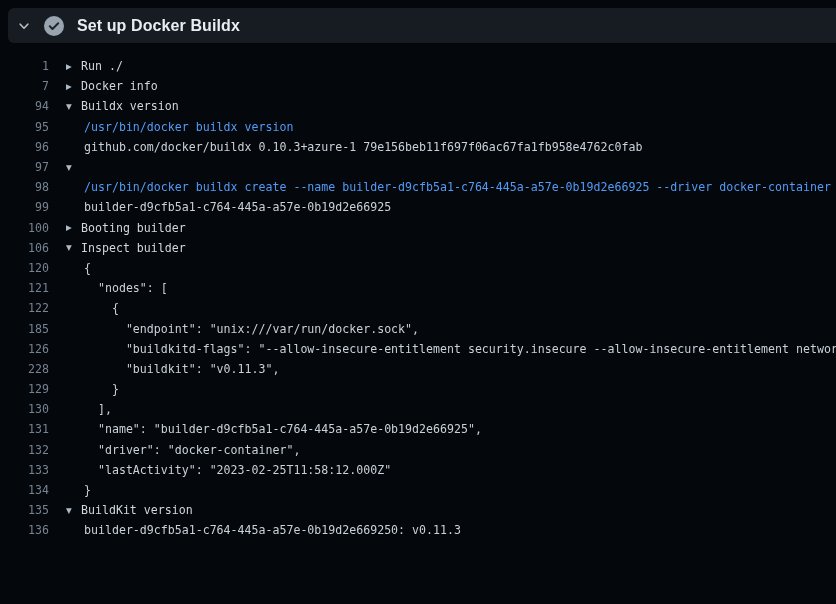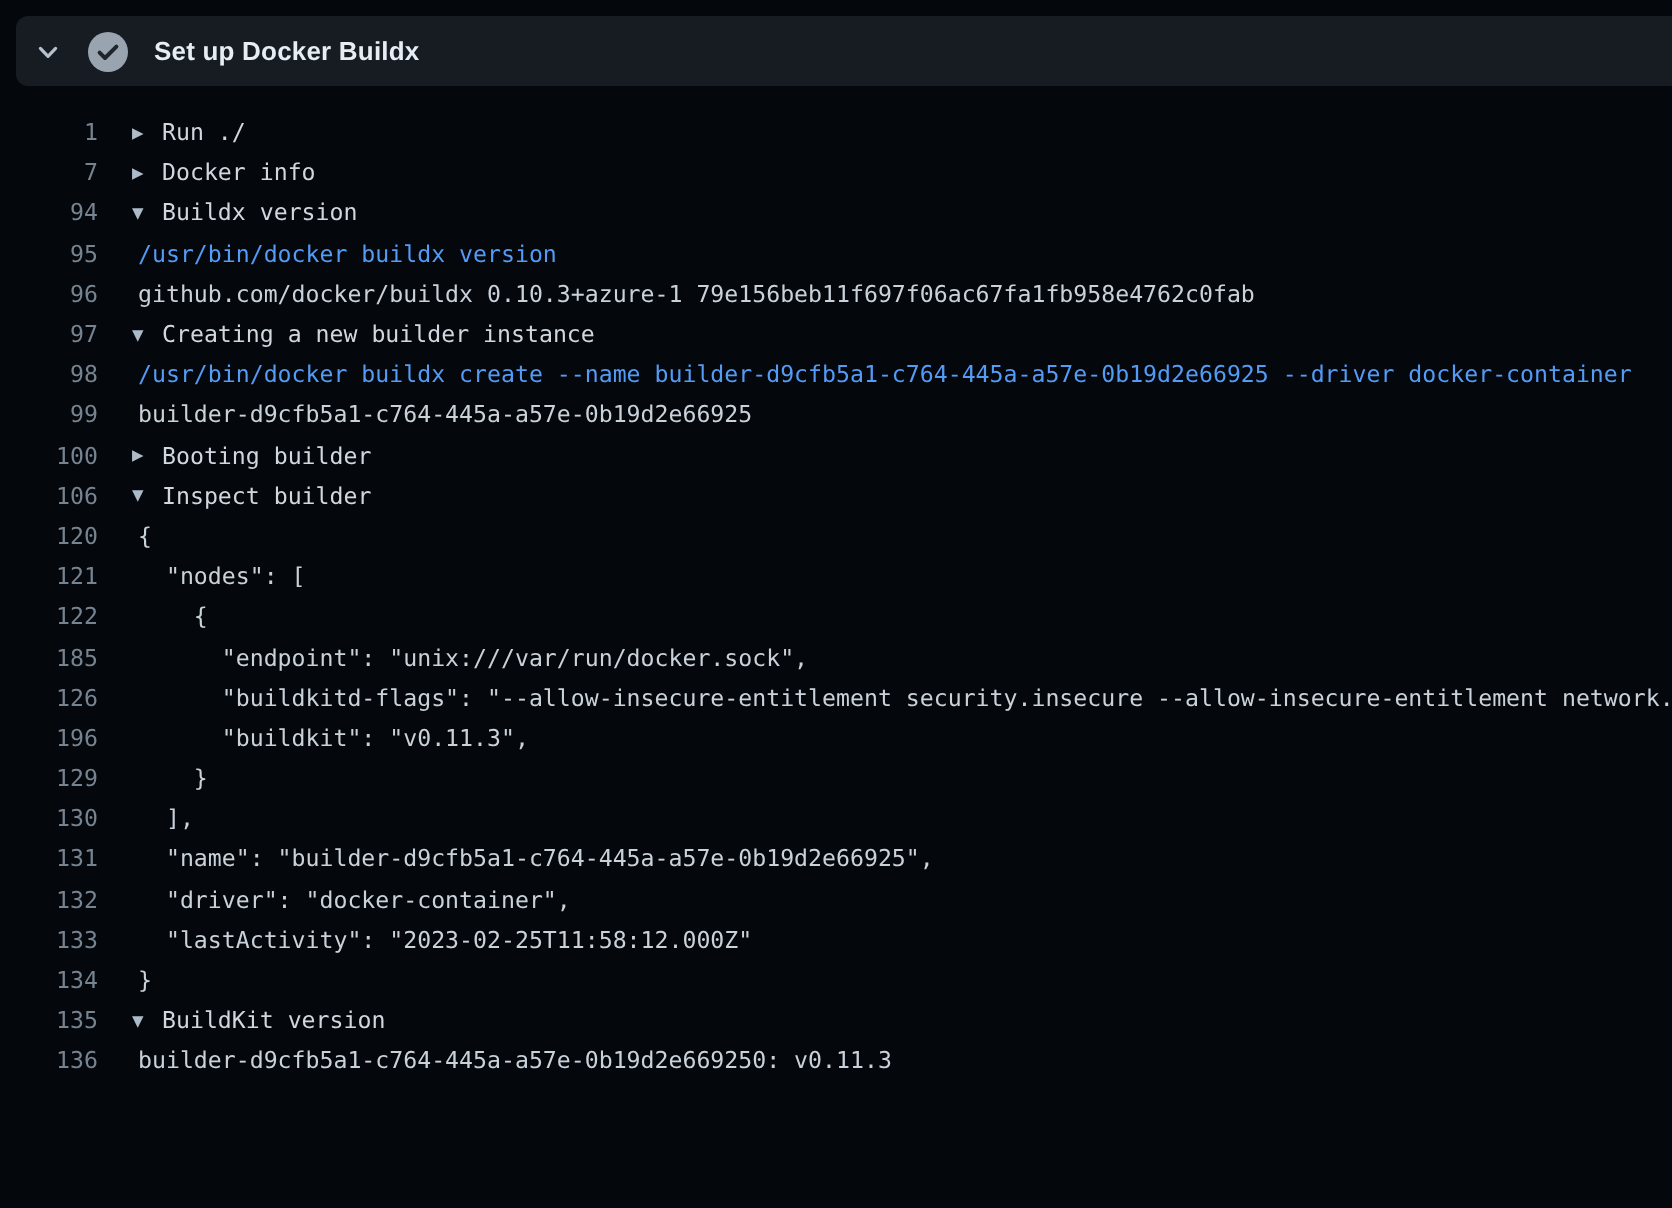--- a/index.html
+++ b/index.html
@@ -36,21 +36,21 @@
   }
   .status-circle {
     width: 20px;
     height: 20px;
     flex: none;
     margin-left: 14px;
     display: block;
   }
   .step-title {
     margin-left: 13px;
-    font-size: 13px;
+    font-size: 16px;
     font-weight: 600;
     color: #e6edf3;
     letter-spacing: 0.1px;
     white-space: nowrap;
   }
   .log {
     position: absolute;
     top: 56px;
     left: 0;
     width: 836px;
@@ -81,21 +81,21 @@
     font-family: "DejaVu Sans", sans-serif;
     font-size: 7.5px;
     color: #adbac7;
   }
   .label {
     flex: none;
     color: #d0d7de;
   }
   .text {
     flex: none;
-    margin-left: 20px;
+    margin-left: 35px;
     color: #c9d1d9;
   }
   .text.command {
     color: var(--command-color, #539bf5);
   }
 </style>
 </head>
 <body>
 
 <div class="step-header">
@@ -108,31 +108,31 @@
   </svg>
   <span class="step-title">Set up Docker Buildx</span>
 </div>
 
 <div class="log">
     <div class="row group"><span class="num">1</span><span class="arrow">▶</span><span class="label">Run ./</span></div>
     <div class="row group"><span class="num">7</span><span class="arrow">▶</span><span class="label">Docker info</span></div>
     <div class="row group"><span class="num">94</span><span class="arrow">▼</span><span class="label">Buildx version</span></div>
     <div class="row"><span class="num">95</span><span class="text command">/usr/bin/docker buildx version</span></div>
     <div class="row"><span class="num">96</span><span class="text">github.com/docker/buildx 0.10.3+azure-1 79e156beb11f697f06ac67fa1fb958e4762c0fab</span></div>
-    <div class="row group"><span class="num">97</span><span class="arrow">▼</span><span class="label">Creating a new builder instance</span></div>
+    <div class="row group"><span class="num">97</span><span class="arrow">▼</span></div>
     <div class="row"><span class="num">98</span><span class="text command">/usr/bin/docker buildx create --name builder-d9cfb5a1-c764-445a-a57e-0b19d2e66925 --driver docker-container</span></div>
     <div class="row"><span class="num">99</span><span class="text">builder-d9cfb5a1-c764-445a-a57e-0b19d2e66925</span></div>
     <div class="row group"><span class="num">100</span><span class="arrow">▶</span><span class="label">Booting builder</span></div>
     <div class="row group"><span class="num">106</span><span class="arrow">▼</span><span class="label">Inspect builder</span></div>
     <div class="row"><span class="num">120</span><span class="text">{</span></div>
     <div class="row"><span class="num">121</span><span class="text">  "nodes": [</span></div>
     <div class="row"><span class="num">122</span><span class="text">    {</span></div>
     <div class="row"><span class="num">185</span><span class="text">      "endpoint": "unix:///var/run/docker.sock",</span></div>
     <div class="row"><span class="num">126</span><span class="text">      "buildkitd-flags": "--allow-insecure-entitlement security.insecure --allow-insecure-entitlement network.host",</span></div>
-    <div class="row"><span class="num">196</span><span class="text">      "buildkit": "v0.11.3",</span></div>
+    <div class="row"><span class="num">228</span><span class="text">      "buildkit": "v0.11.3",</span></div>
     <div class="row"><span class="num">129</span><span class="text">    }</span></div>
     <div class="row"><span class="num">130</span><span class="text">  ],</span></div>
     <div class="row"><span class="num">131</span><span class="text">  "name": "builder-d9cfb5a1-c764-445a-a57e-0b19d2e66925",</span></div>
     <div class="row"><span class="num">132</span><span class="text">  "driver": "docker-container",</span></div>
     <div class="row"><span class="num">133</span><span class="text">  "lastActivity": "2023-02-25T11:58:12.000Z"</span></div>
     <div class="row"><span class="num">134</span><span class="text">}</span></div>
     <div class="row group"><span class="num">135</span><span class="arrow">▼</span><span class="label">BuildKit version</span></div>
     <div class="row"><span class="num">136</span><span class="text">builder-d9cfb5a1-c764-445a-a57e-0b19d2e669250: v0.11.3</span></div>
   </div>
 

